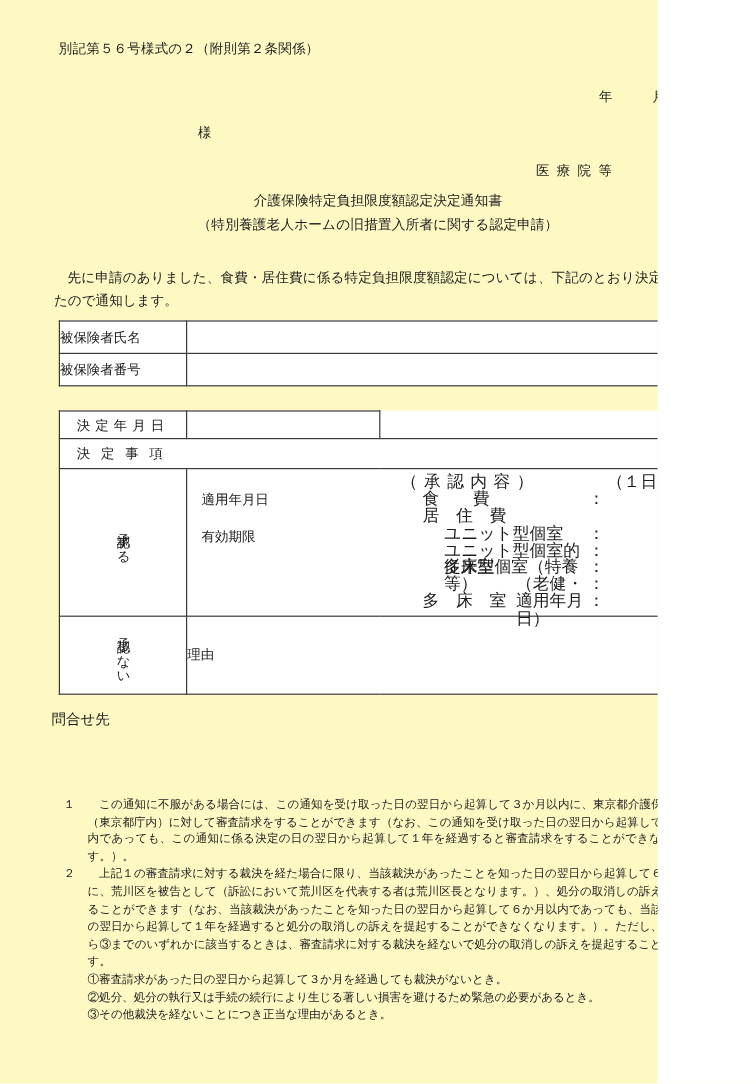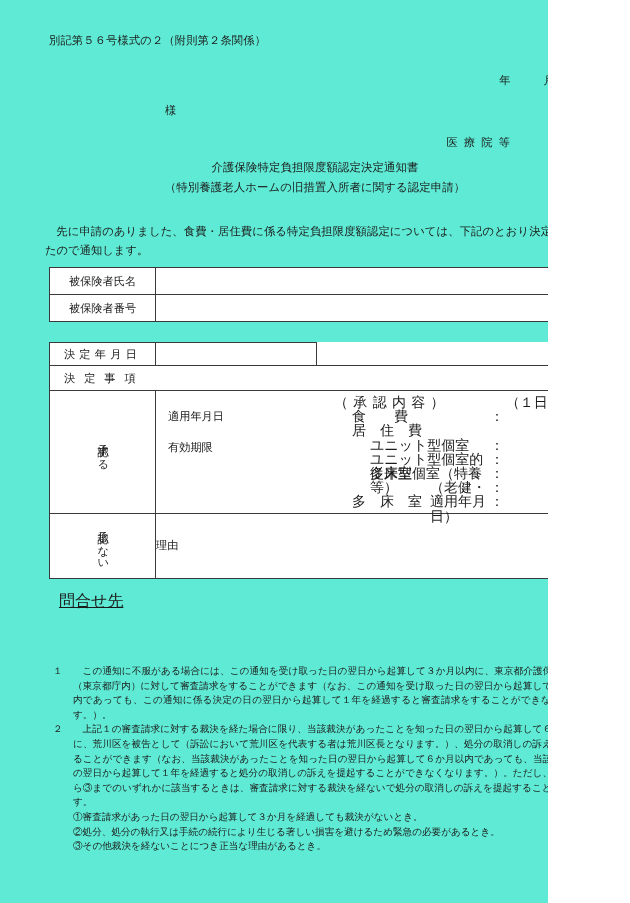--- a/index.html
+++ b/index.html
@@ -8,21 +8,21 @@
     background: #ffffff;
   }
   body {
     font-family: "DejaVu Serif", "Liberation Serif", serif;
     color: #1b1b1b;
   }
   #page {
     position: relative;
     width: 548px;
     height: 903px;
-    background: #5eead4;
+    background: #fef9c3;
     overflow: hidden;
     box-sizing: border-box;
   }
 
   
   .abs { position: absolute; }
   .sp1 { letter-spacing: 0.38em; }
   .sp2 { letter-spacing: 0.80em; }
 
   
@@ -85,21 +85,21 @@
     background: #fff;
   }
   table.frm td {
     border: 1px solid #3a3a3a;
     padding: 0;
     vertical-align: middle;
   }
 
   
   #tbl-insured { left: 49px; top: 267px; width: 534px; }
-  #tbl-insured td.k { width: 105px; height: 26px; text-align: center; }
+  #tbl-insured td.k { width: 105px; height: 26px; }
   #tbl-insured td.v { height: 26px; }
 
   
   #tbl-decision { left: 49px; top: 342px; width: 534px; }
   #tbl-decision td { height: 22px; }
   .cell-kettei-label { width: 105px; text-align: center; }
   .cell-kettei-value { width: 160px; }
 
   
   .vcell {
@@ -152,23 +152,22 @@
   .ind2 { padding-left: 96px; }
 
   .reason-cell {
     padding: 4px 0 0 6px;
     vertical-align: top;
     height: 64px;
   }
 
   
   #contact {
-    left: 59px; top: 591px;
-    font-size: 16px;
-    text-decoration: underline;
+    left: 43px; top: 591px;
+    font-size: 12px;
   }
 
   
   #legal {
     left: 43px; top: 664px;
     width: 548px;
     font-size: 9.6px;
     line-height: 14.6px;
   }
   #legal .lg-head { margin-bottom: 1px; }

